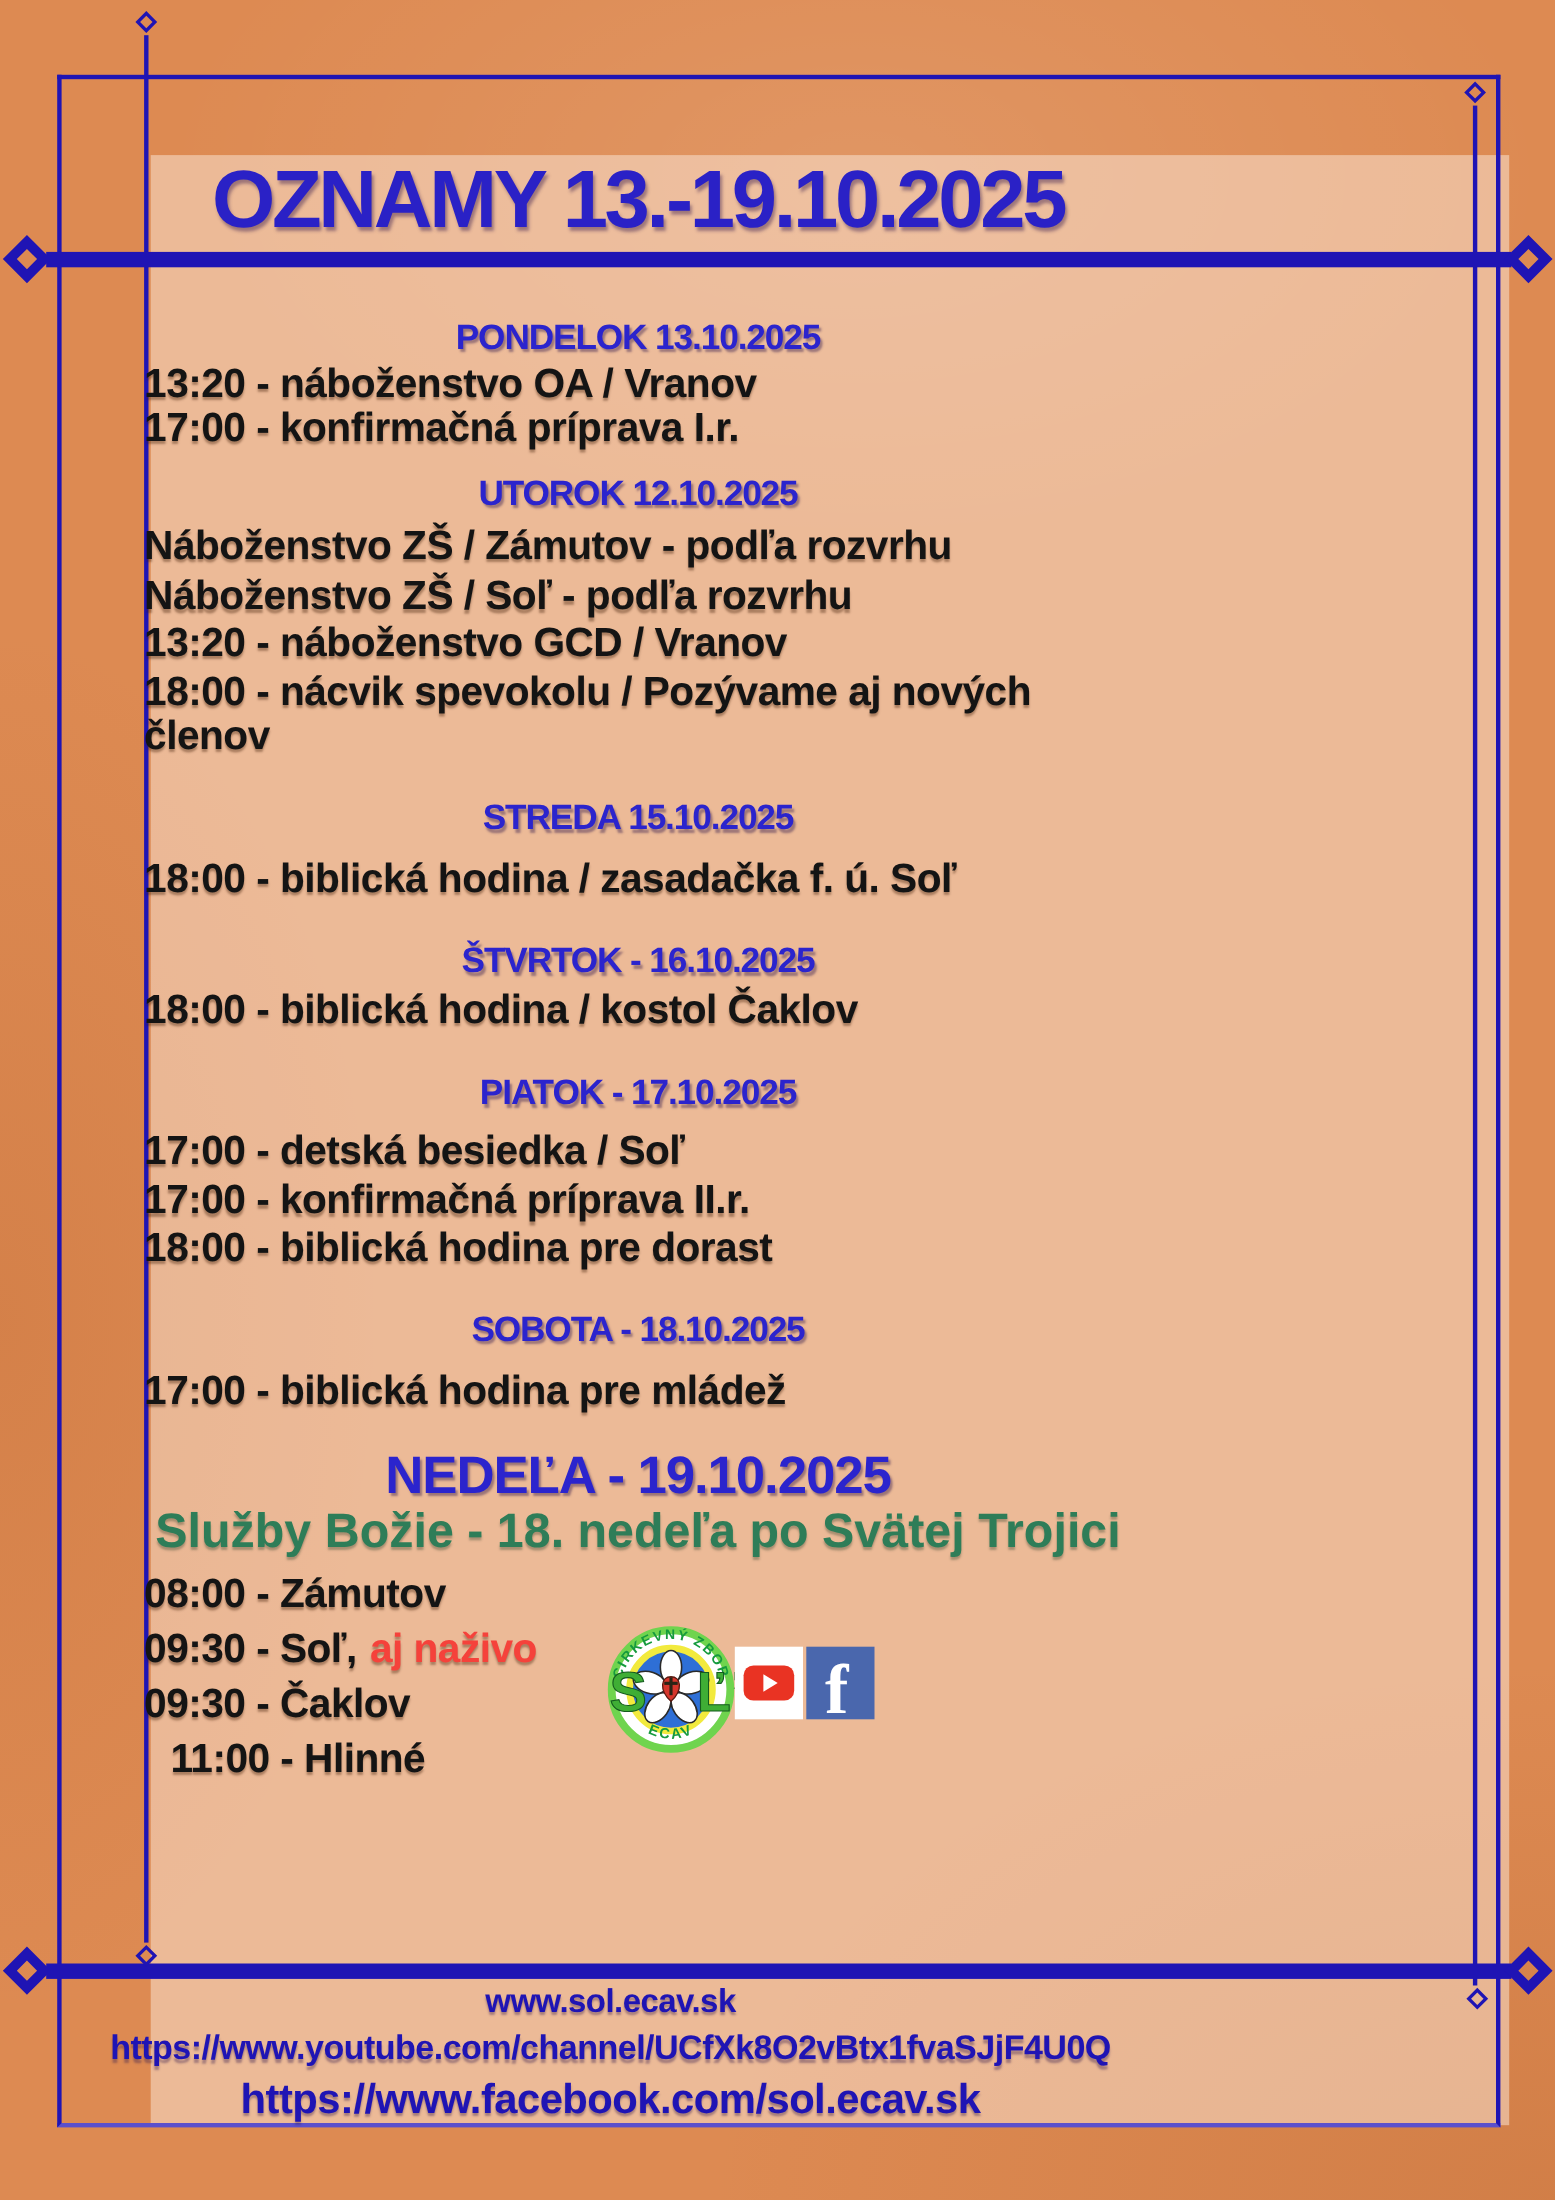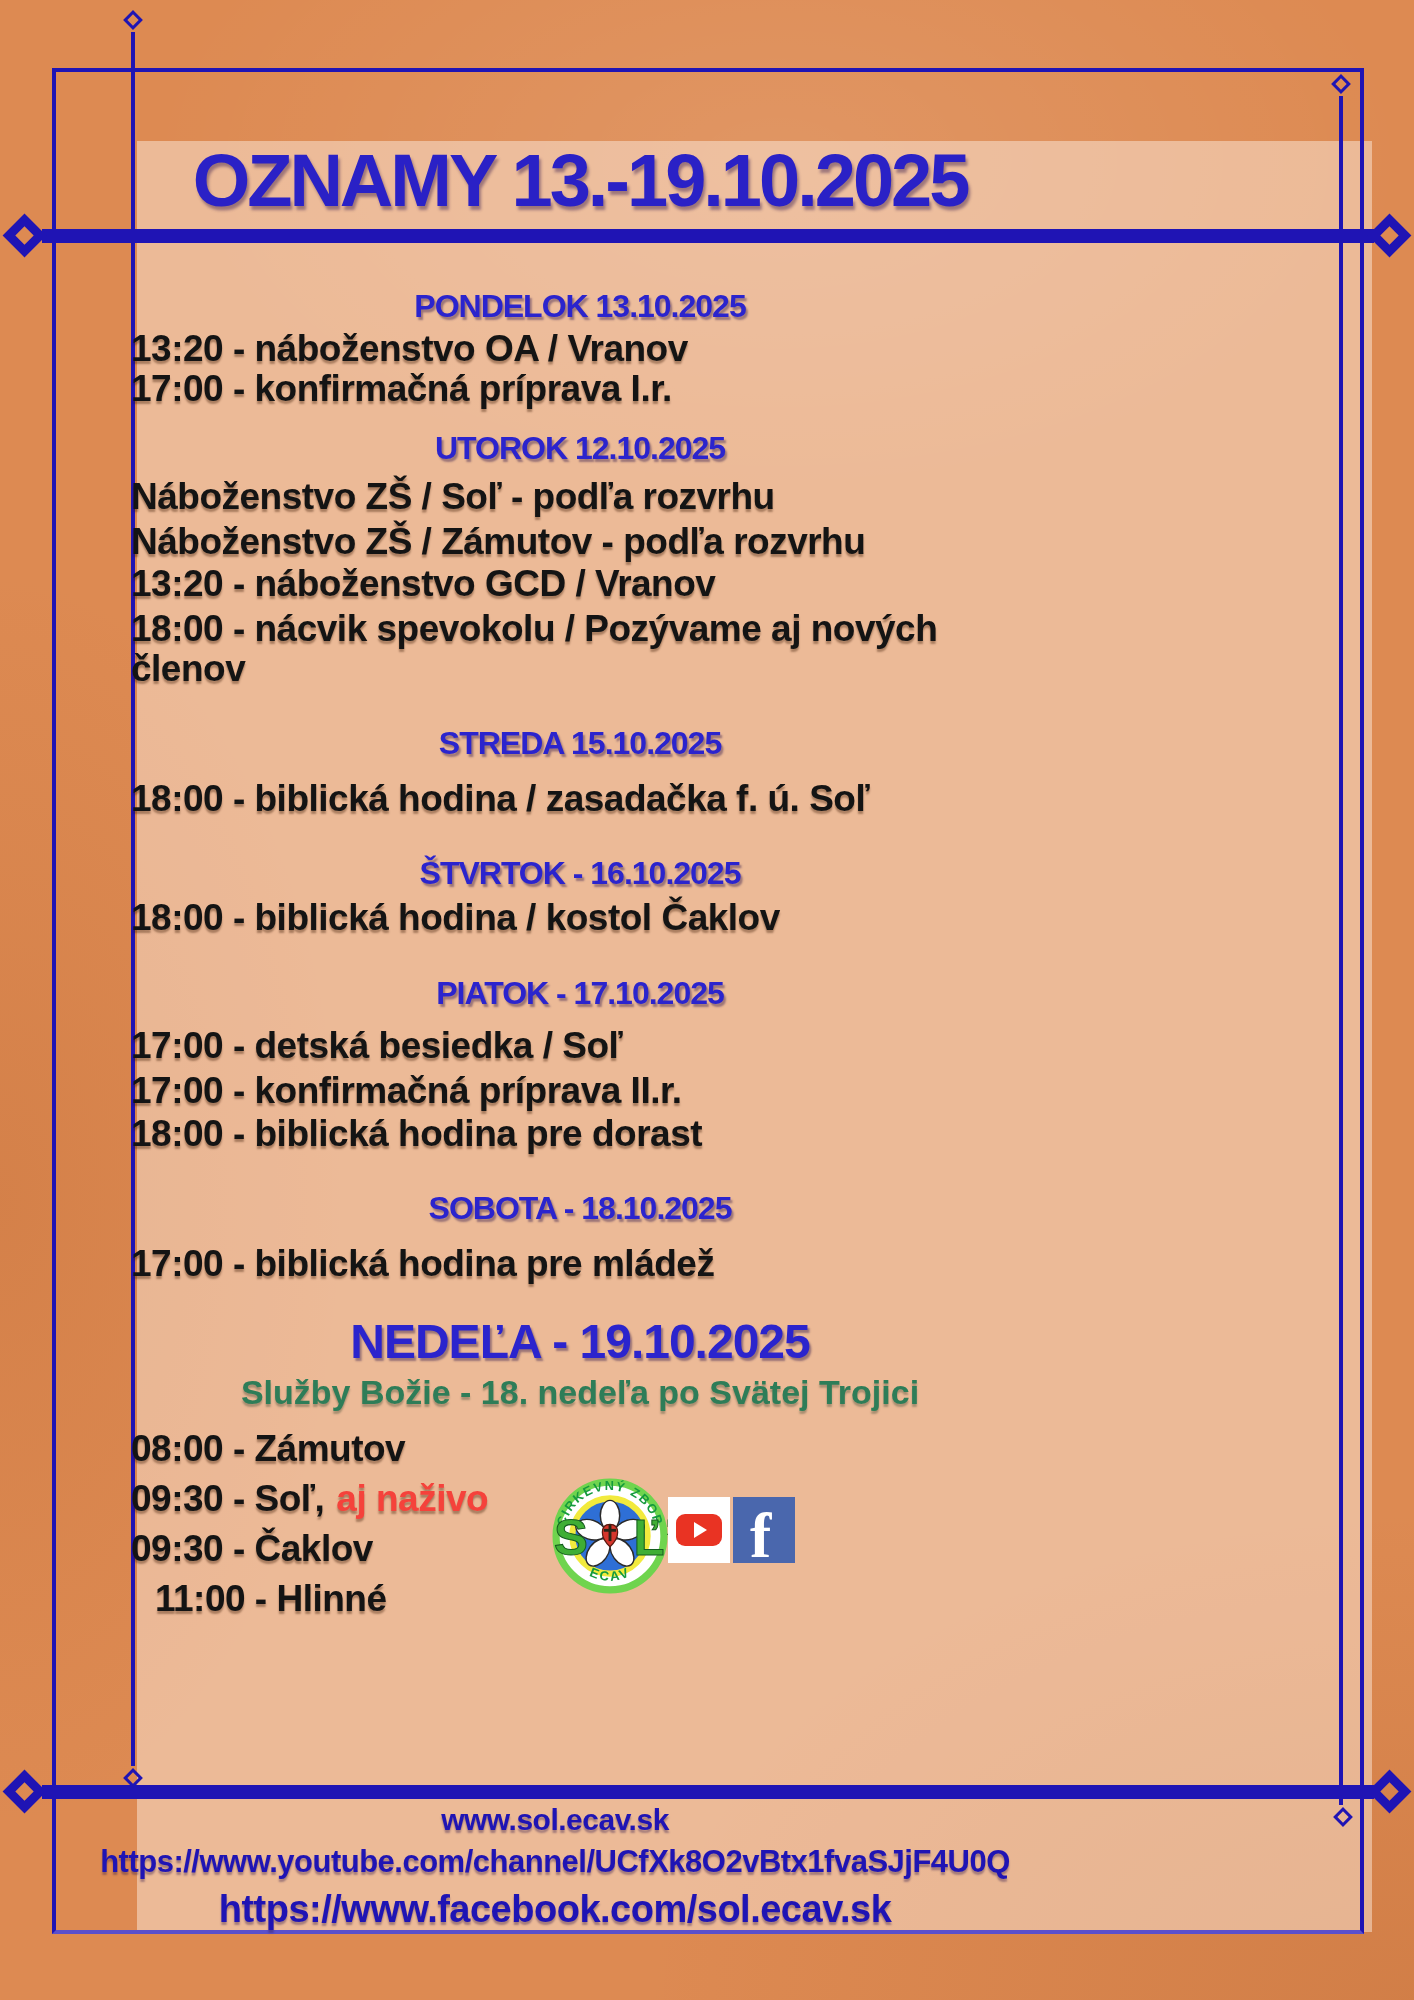--- a/index.html
+++ b/index.html
@@ -35,21 +35,21 @@
     letter-spacing:-1px;color:var(--heading_blue,#2b24cd);
     text-shadow:2px 3px 2px rgba(55,30,80,.45);}
   .item{margin:0;padding-left:16px;font-size:37px;line-height:40px;font-weight:700;
     letter-spacing:-.5px;color:var(--body_text,#141414);
     text-shadow:0 3px 2px rgba(60,25,5,.38);}
   .item.ind1{padding-left:28px;} .item.ind2{padding-left:40px;}
   .mt69{margin-top:69px}.mt31{margin-top:31px}.mt32{margin-top:32px}.mt30{margin-top:30px}
   .mt16{margin-top:16px}.mt13{margin-top:13px}.mt10{margin-top:10px}.mt6{margin-top:6px}
   .mt5{margin-top:5px}.mt3{margin-top:3px}.mt2{margin-top:2px}.mt15{margin-top:15px}.mt22{margin-top:22px}
   .day.big{font-size:48px;line-height:56px;}
-  .subtitle{margin:0;text-align:center;font-size:34px;line-height:44px;font-weight:700;
+  .subtitle{margin:0;text-align:center;font-size:44px;line-height:44px;font-weight:700;
     color:var(--green_subtitle,#2e7d58);text-shadow:0 3px 2px rgba(40,60,40,.35);}
   .live{color:var(--live_red,#f5423b);margin-left:12px;}
   
   .media-row{position:absolute;left:552px;top:1478px;width:250px;height:116px;}
   .yt-tile{position:absolute;left:116px;top:19px;width:62px;height:66px;background:#fff;
     display:flex;align-items:center;justify-content:center;}
   .yt-btn{width:46px;height:32px;background:var(--youtube_red,#e93323);border-radius:9px;
     display:flex;align-items:center;justify-content:center;}
   .yt-play{width:0;height:0;border-left:13px solid #fff;border-top:8px solid transparent;
     border-bottom:8px solid transparent;margin-left:3px;}
@@ -87,22 +87,22 @@
   <div class="diamond-sm" style="left:1336px;top:1810px"></div>
 
   <div class="content">
     <h1 class="title">OZNAMY  13.-19.10.2025</h1>
 
     <h2 class="day mt69">PONDELOK 13.10.2025</h2>
     <p class="item">13:20 - náboženstvo OA / Vranov</p>
     <p class="item">17:00 - konfirmačná príprava I.r.</p>
 
     <h2 class="day mt16">UTOROK 12.10.2025</h2>
+    <p class="item mt5">Náboženstvo ZŠ / Zámutov - podľa rozvrhu</p>
     <p class="item mt6">Náboženstvo ZŠ / Soľ - podľa rozvrhu</p>
-    <p class="item mt5">Náboženstvo ZŠ / Zámutov - podľa rozvrhu</p>
     <p class="item mt2">13:20 - náboženstvo GCD / Vranov</p>
     <p class="item mt5">18:00 - nácvik spevokolu / Pozývame aj nových členov</p>
 
     <h2 class="day mt31">STREDA 15.10.2025</h2>
     <p class="item mt13">18:00 - biblická hodina / zasadačka f. ú. Soľ</p>
 
     <h2 class="day mt31">ŠTVRTOK - 16.10.2025</h2>
     <p class="item mt2">18:00 - biblická hodina / kostol Čaklov</p>
 
     <h2 class="day mt32">PIATOK - 17.10.2025</h2>

